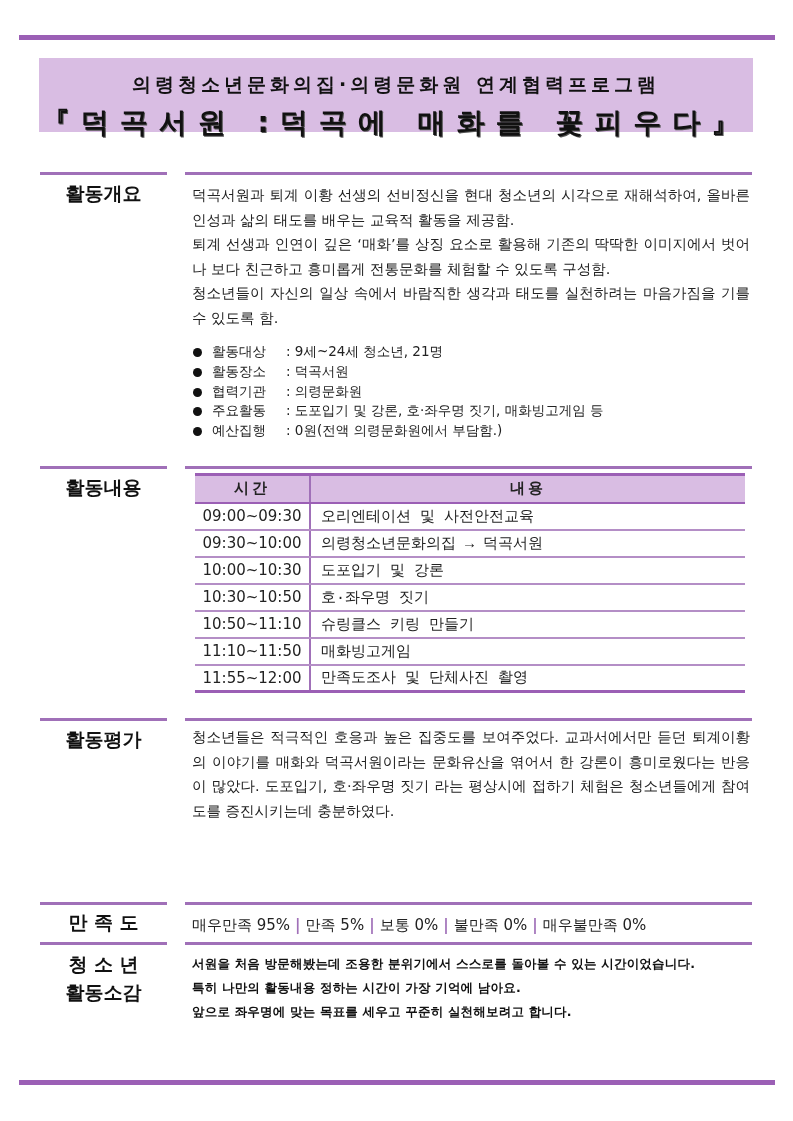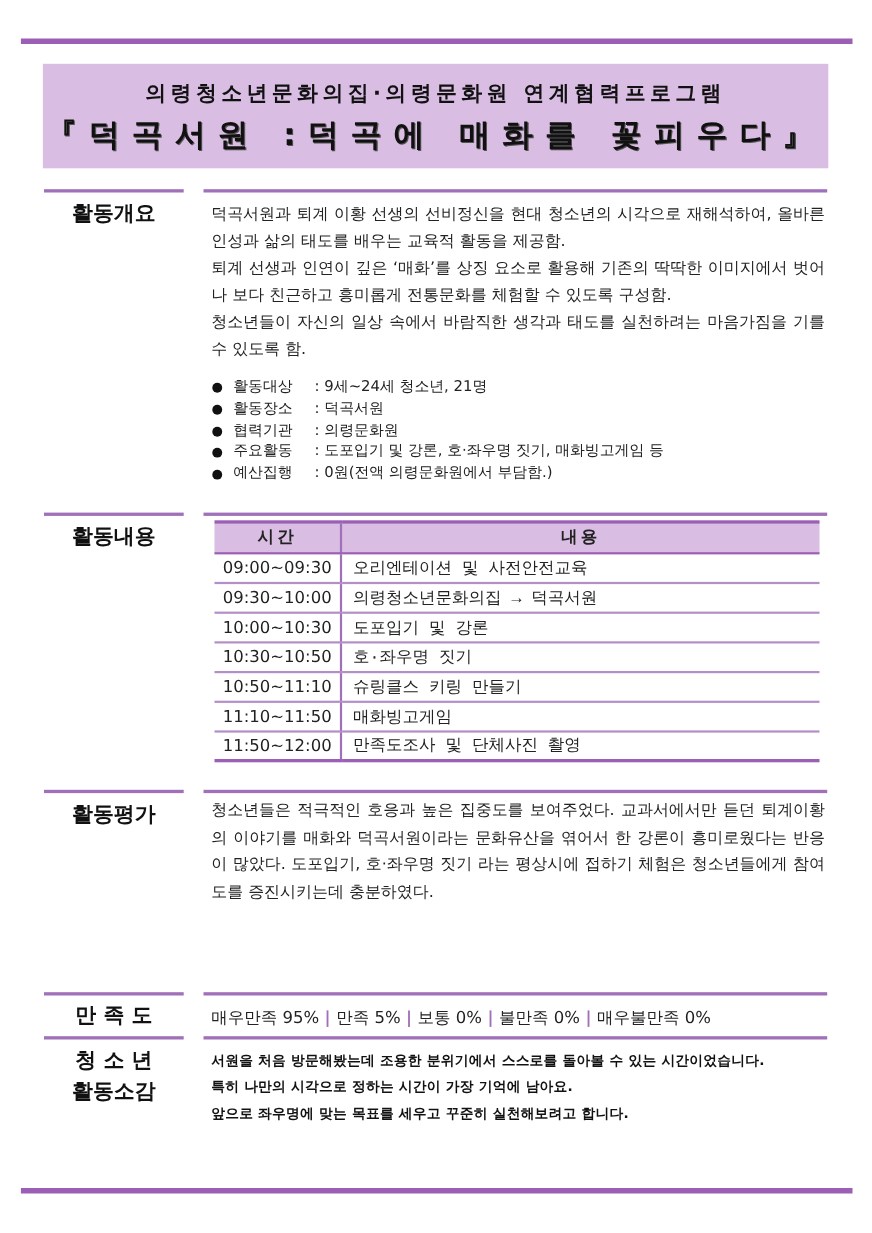--- a/index.html
+++ b/index.html
@@ -3,21 +3,21 @@
   <meta charset="utf-8">
   <style>
     * { box-sizing: border-box; margin: 0; padding: 0; }
     html, body { width: 793px; height: 1121px; background: #ffffff; }
     body { position: relative; font-family: "DejaVu Sans", "Liberation Sans", sans-serif; color: #111; overflow: hidden; }
 
     .rule-top, .rule-bottom { position: absolute; left: 19px; width: 756px; height: 5px; background: #9b5fb5; }
     .rule-top { top: 35px; }
     .rule-bottom { top: 1080px; }
 
-    .header-box { position: absolute; left: 39px; top: 58px; width: 714px; height: 95px; background: #d9bde3; text-align: center; }
+    .header-box { position: absolute; left: 39px; top: 58px; width: 714px; height: 74px; background: #d9bde3; text-align: center; }
     .header-sub { margin-top: 14px; font-size: 19px; font-weight: bold; letter-spacing: 4px; color: #111; }
     .header-title { margin-top: 6px; font-size: 28px; font-weight: bold; letter-spacing: 11px; color: #111; text-shadow: 1px 1px 0 #555; }
 
     .section { position: absolute; left: 0; width: 793px; }
     .lbl-line { position: absolute; left: 40px; width: 127px; height: 3px; background: #a070b8; }
     .body-line { position: absolute; left: 185px; width: 567px; height: 3px; background: #a070b8; }
     .sec-label { position: absolute; left: 40px; width: 127px; text-align: center; font-size: 19px; font-weight: bold; color: #111; }
     .sec-body { position: absolute; left: 192px; width: 558px; font-size: 14.5px; line-height: 24.5px; color: #222; text-align: justify; }
 
     .bullets { list-style: none; margin-top: 12px; }
@@ -98,21 +98,21 @@
       </tr>
     <tr>
         <td class="c-time">10:50~11:10</td>
         <td class="c-content">슈링클스 키링 만들기</td>
       </tr>
     <tr>
         <td class="c-time">11:10~11:50</td>
         <td class="c-content">매화빙고게임</td>
       </tr>
     <tr>
-        <td class="c-time">11:50~12:00</td>
+        <td class="c-time">11:55~12:00</td>
         <td class="c-content">만족도조사 및 단체사진 촬영</td>
       </tr>
   </tbody>
 </table>
 
 <div class="section" style="top:718px;">
   <div class="lbl-line" style="top:0;"></div>
   <div class="body-line" style="top:0;"></div>
   <div class="sec-label" style="top:9px;">활동평가</div>
   <div class="sec-body" style="top:7px;">
@@ -131,18 +131,18 @@
 
 <div class="section" style="top:942px;">
   <div class="lbl-line" style="top:0;"></div>
   <div class="body-line" style="top:0;"></div>
   <div class="sec-label" style="top:8px; line-height:28px;">
     <div>청 소 년</div>
     <div>활동소감</div>
   </div>
   <div class="sec-body opinion" style="top:10px;">
     <div>서원을 처음 방문해봤는데 조용한 분위기에서 스스로를 돌아볼 수 있는 시간이었습니다.</div>
-    <div>특히 나만의 시각으로 정하는 시간이 가장 기억에 남아요.</div>
+    <div>특히 나만의 활동내용 정하는 시간이 가장 기억에 남아요.</div>
     <div>앞으로 좌우명에 맞는 목표를 세우고 꾸준히 실천해보려고 합니다.</div>
   </div>
 </div>
 
 <div class="rule-bottom"></div>
 
 </body></html>

